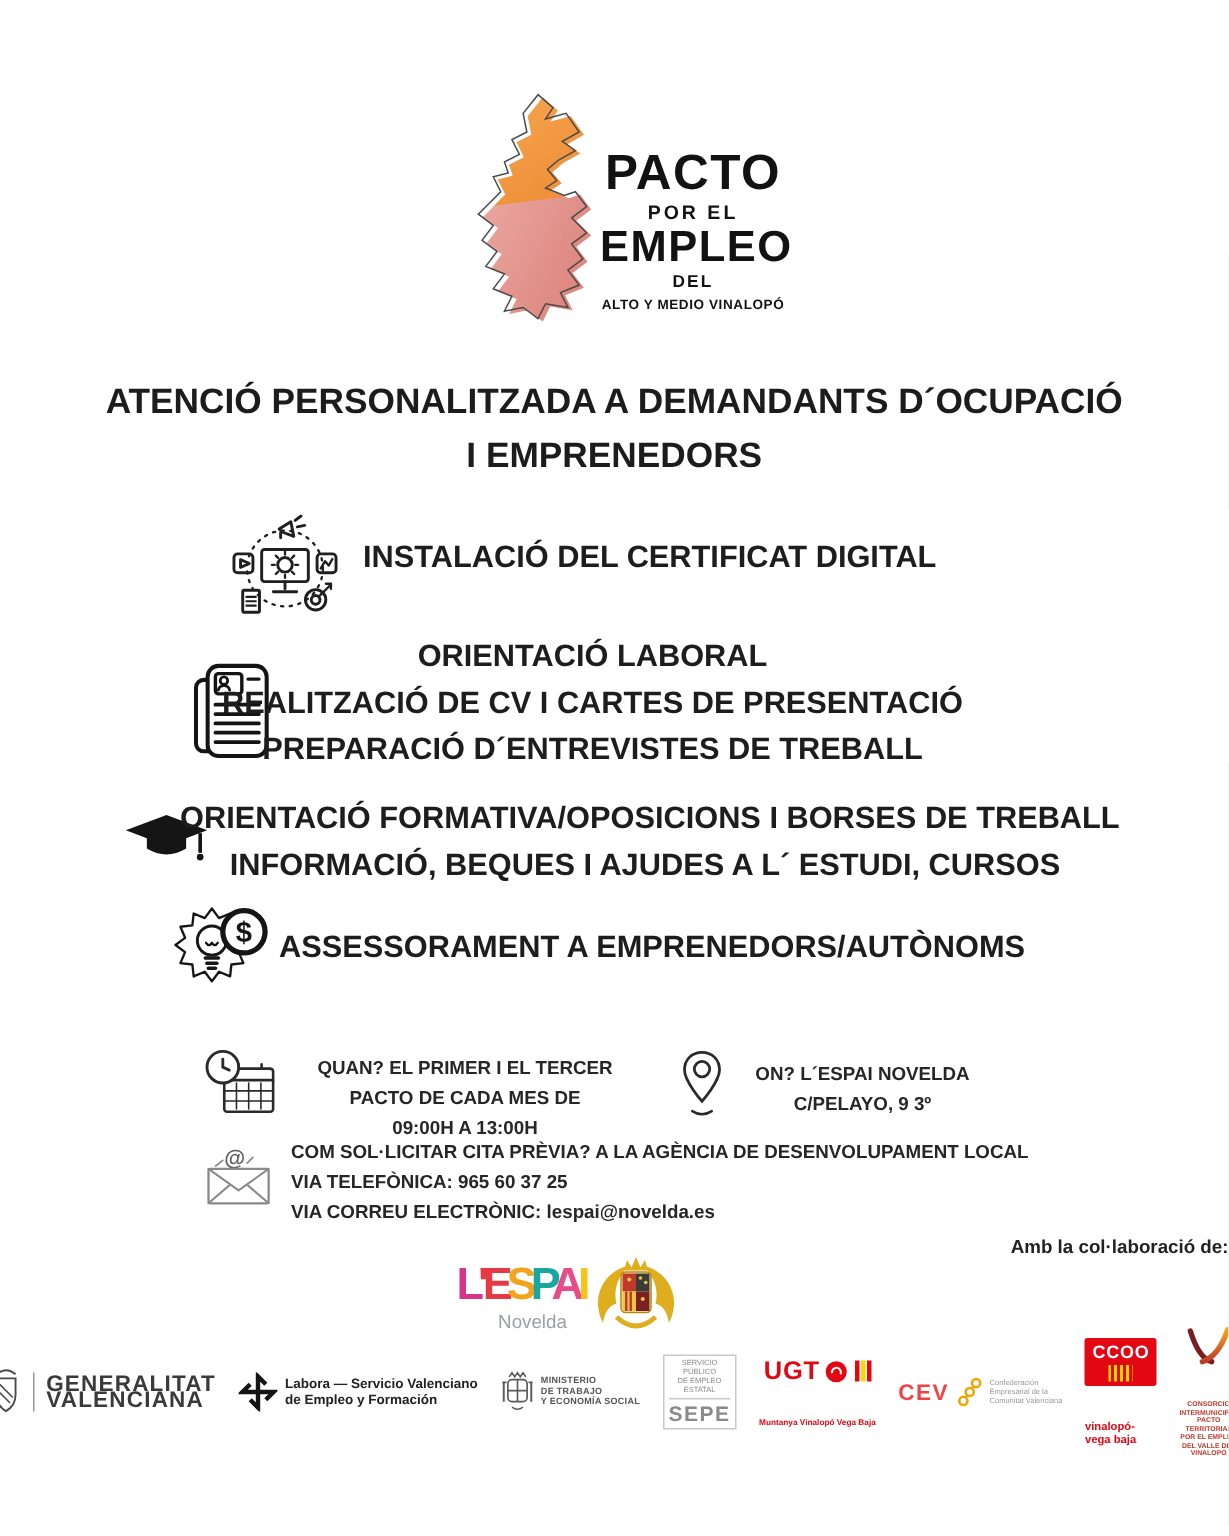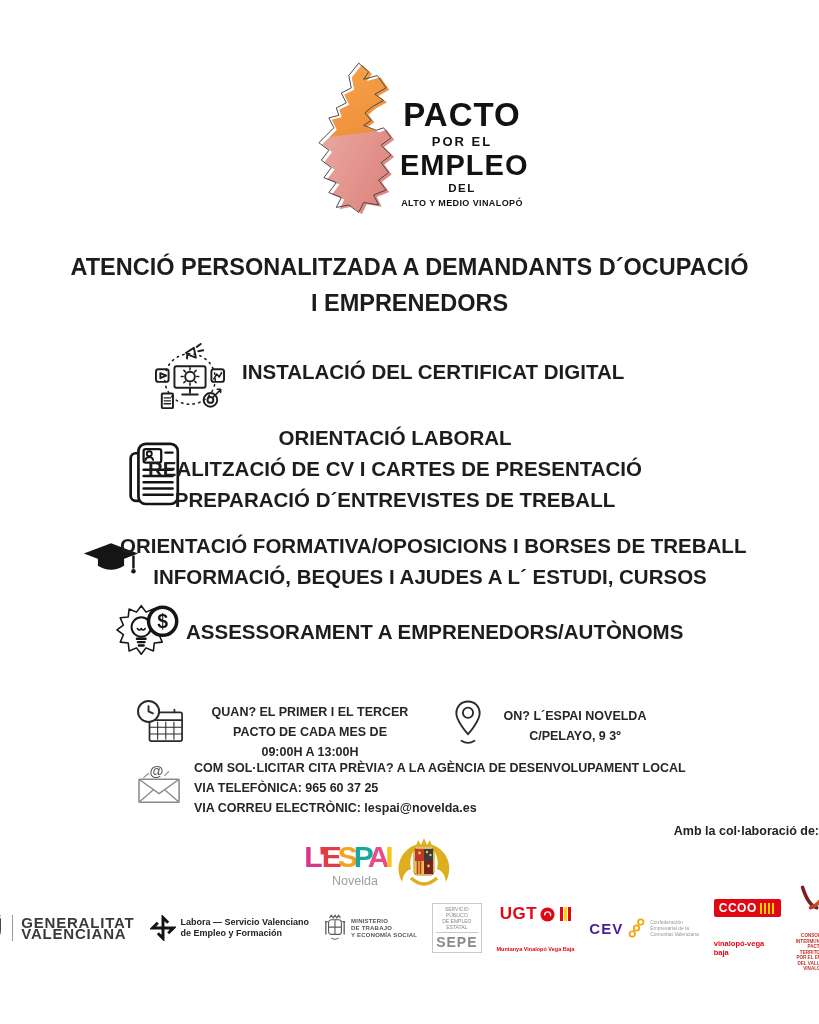--- a/index.html
+++ b/index.html
@@ -36,23 +36,23 @@
   .gva-divider{width:1px;height:26px;background:#9a9a9a;margin:0 3px;}
   .labora-text{font-size:9px;font-weight:700;color:#222;line-height:11px;}
   .min-text{font-size:6px;font-weight:700;color:#555;line-height:7px;letter-spacing:.2px;}
   .sepe-box{width:58px;border:1.5px solid #c9c9c9;padding:2px 3px;text-align:center;background:#fff;}
   .sepe-header{font-size:5px;color:#8a8a8a;line-height:6px;border-bottom:1px solid #c9c9c9;padding-bottom:2px;}
   .sepe-label{font-size:14px;font-weight:700;color:#8a8a8a;letter-spacing:1px;margin-top:1px;}
   .ugt-label{font-size:17px;font-weight:800;color:#e30613;letter-spacing:.5px;}
   .ugt-sub{font-size:5.5px;font-weight:700;color:#e30613;margin-top:1px;white-space:nowrap;}
   .ugt-bars{display:flex;gap:1px;margin-left:2px;}
   .ugt-bars i{display:block;width:3px;height:14px;}
-  .cev-label{font-size:15px;font-weight:800;color:#4c1d95;letter-spacing:1px;}
+  .cev-label{font-size:15px;font-weight:800;color:#ef4444;letter-spacing:1px;}
   .cev-sub{font-size:5px;color:#999;line-height:6px;}
-  .ccoo-box{display:flex;align-items:center;gap:3px;background:#e30613;border-radius:2px;padding:3px 5px;}
+  .ccoo-box{display:flex;align-items:center;gap:3px;background:#e30613;border-radius:2px;padding:3px 5px;flex-direction:column;}
   .ccoo-label{font-size:12px;font-weight:800;color:#fff;letter-spacing:.5px;line-height:12px;}
   .ccoo-stripes{width:16px;height:11px;background:repeating-linear-gradient(90deg,#ffd500 0 2px,#e30613 2px 4px);}
   .ccoo-sub{font-size:7.5px;font-weight:800;color:#e30613;margin-top:1px;}
   .cons-text{font-size:4.6px;font-weight:700;color:#c0392b;line-height:5.5px;text-align:center;}
   svg{display:block;}
 </style>
 </head>
 <body>
 
 <div id="poster">

